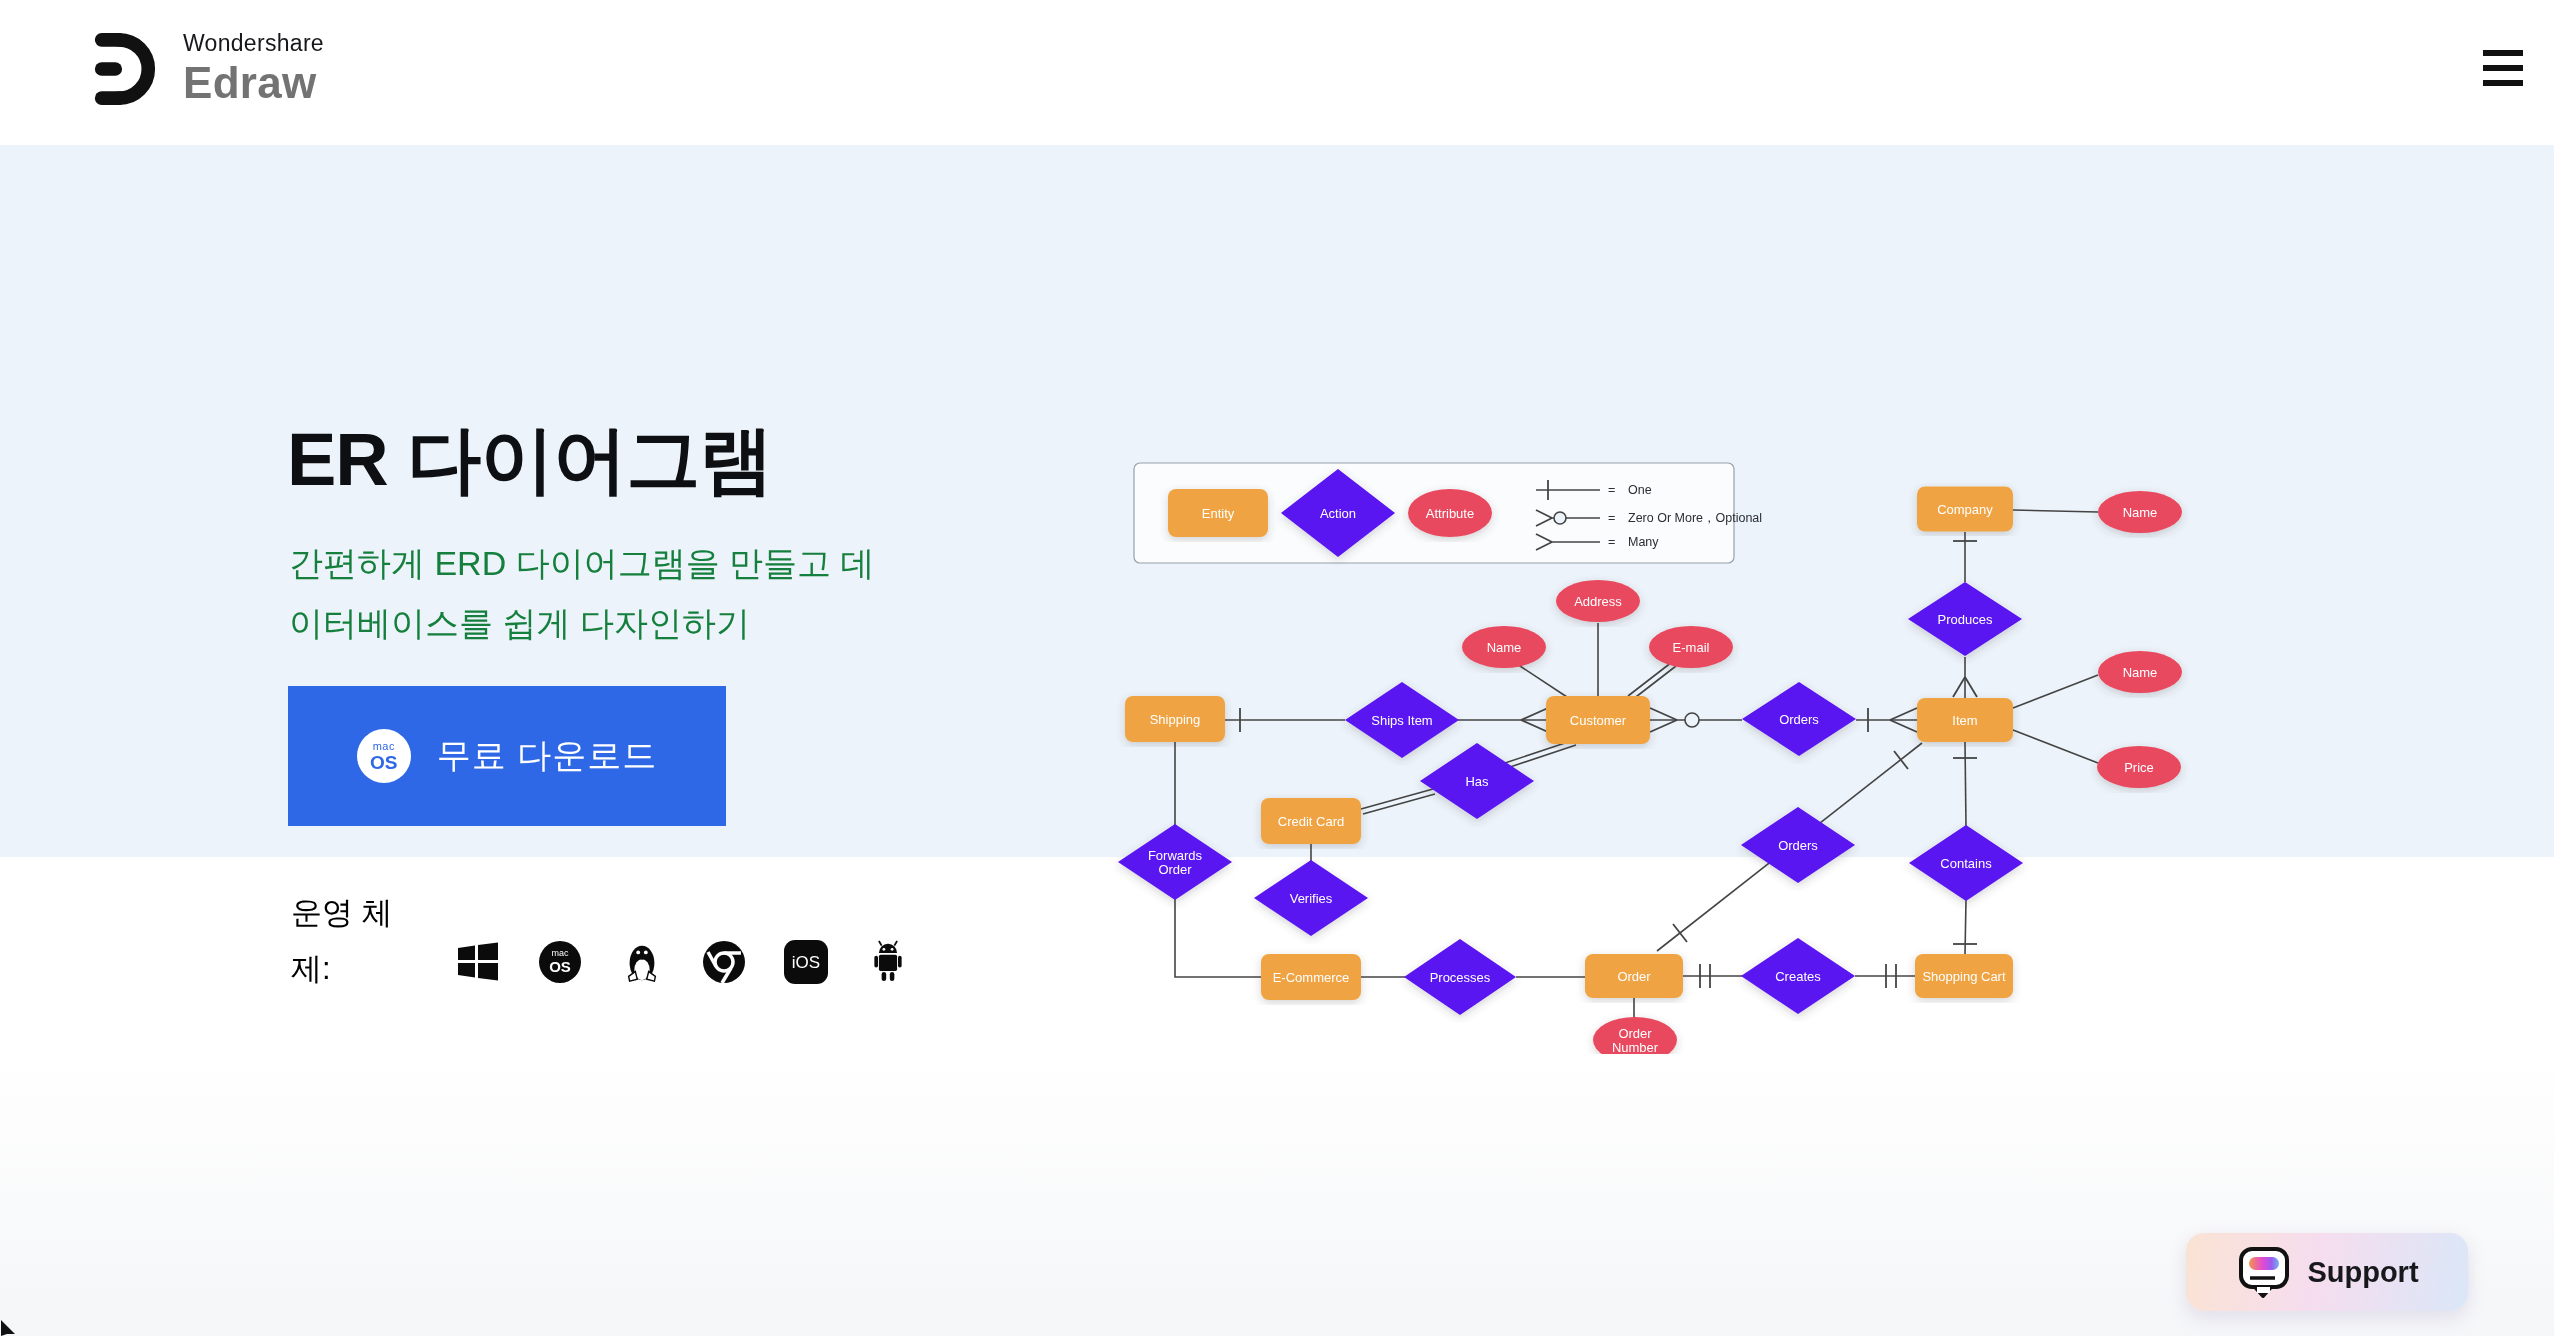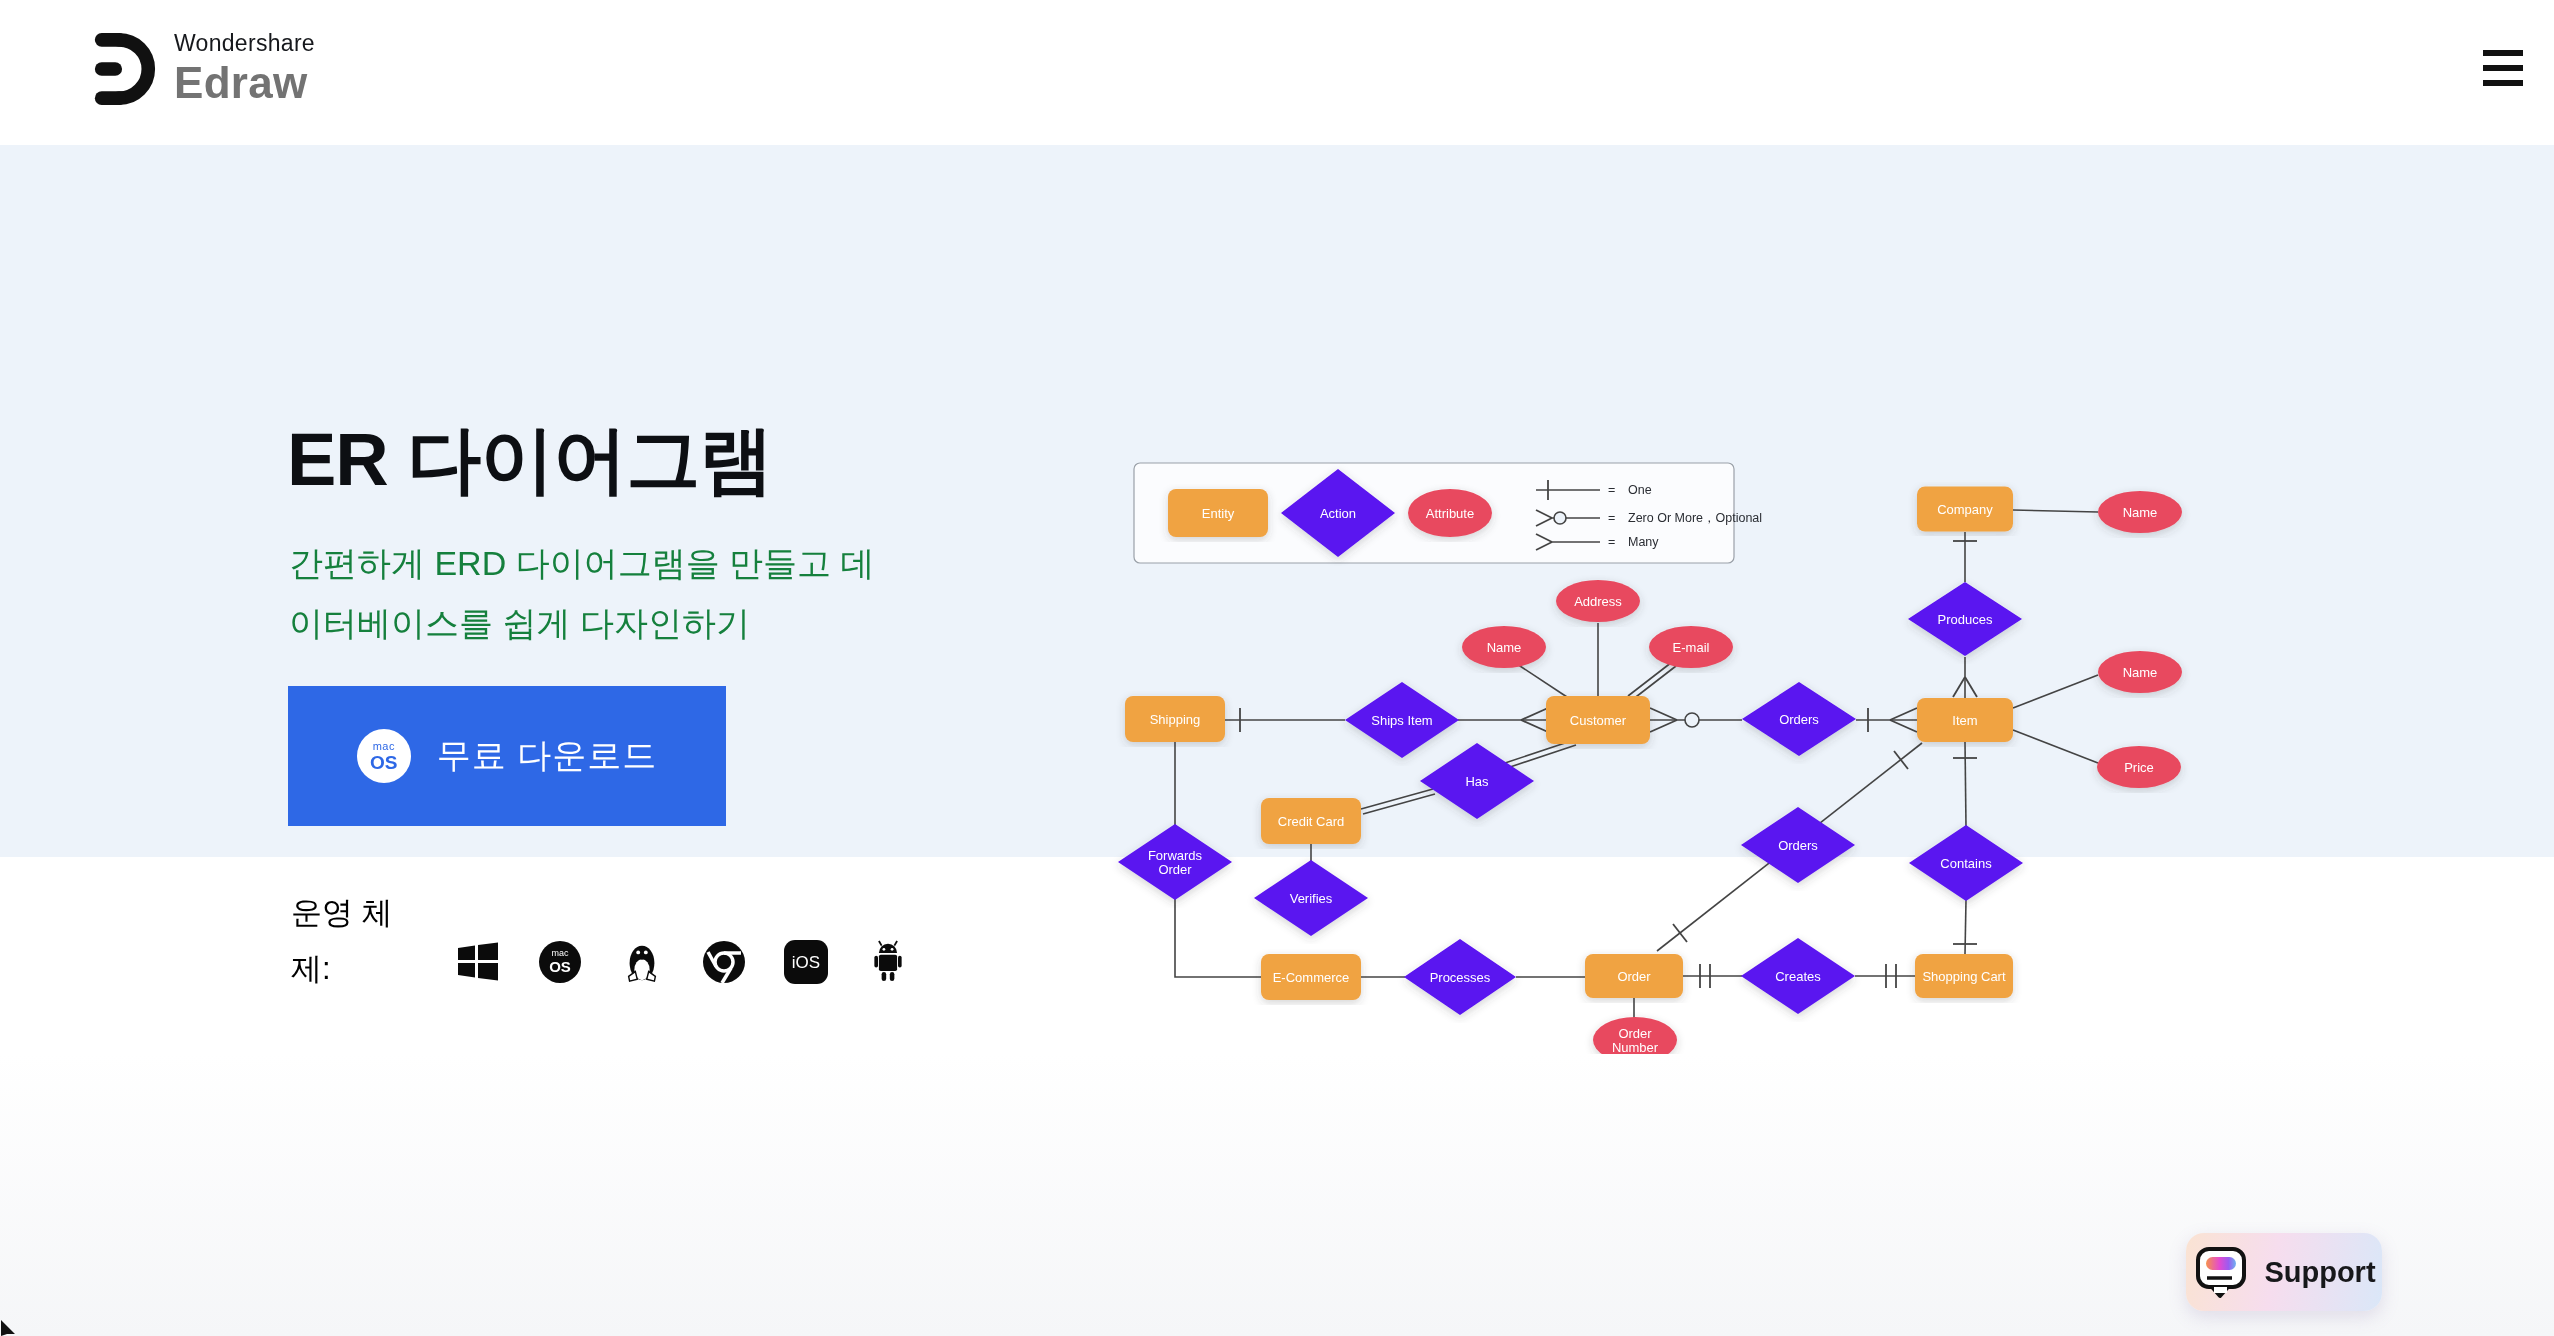--- a/index.html
+++ b/index.html
@@ -2,21 +2,21 @@
 <html><head>
 <meta charset="utf-8">
 <style>
   * { margin:0; padding:0; box-sizing:border-box; }
   html,body { width:2554px; height:1336px; overflow:hidden; background:#fff;
     font-family:"Liberation Sans", sans-serif; }
   .page { position:relative; width:2554px; height:1336px; }
 
   
   .header { position:absolute; left:0; top:0; width:2554px; height:145px; background:#fff; }
-  .logo { position:absolute; left:90px; top:30px; display:flex; align-items:center; gap:16px; }
+  .logo { position:absolute; left:90px; top:30px; display:flex; align-items:center; gap:25px; }
   .logo-mark { width:68px; height:78px; }
   .brand-top { font-size:23px; color:#16181c; letter-spacing:.3px; }
   .brand-bottom { font-size:44px; font-weight:bold; color:#737373; margin-top:1px; letter-spacing:.3px; }
   .hamburger { position:absolute; left:2483px; top:50px; width:44px; height:44px; cursor:pointer; }
   .hamburger span { display:block; width:40px; height:6px; background:#111; margin-bottom:9px; }
 
   
   .hero { position:absolute; left:0; top:145px; width:2554px; height:712px; background:#edf3fa; }
   .hero-title { position:absolute; left:287px; top:266px; font-size:74px; font-weight:800; color:#0d0f13; letter-spacing:-1px; }
   .hero-sub { position:absolute; left:289px; top:388px; font-size:34px; line-height:60px; color:#15803d; }
@@ -29,21 +29,21 @@
   .dl-label { color:#fff; font-size:34px; font-weight:500; letter-spacing:1px; }
   .os-line { position:absolute; left:291px; top:740px; width:170px; font-size:31px; line-height:56px; color:#000000; }
   .os-icons { position:absolute; left:455px; top:794px; display:flex; align-items:center; gap:36px; }
   .os-icons .ic { width:46px; height:46px; display:flex; align-items:center; justify-content:center; }
 
   
   .trust { position:absolute; left:0; top:1054px; width:2554px; height:282px;
     background:linear-gradient(#ffffff, #f5f6f8); }
 
   
-  .support { position:absolute; left:2186px; top:1233px; width:196px; height:78px; border-radius:18px;
+  .support { position:absolute; left:2186px; top:1233px; width:282px; height:78px; border-radius:18px;
     background:linear-gradient(100deg,#fae3d3 0%,#f6ddee 45%,#dae7f8 100%);
     display:flex; align-items:center; justify-content:center; gap:14px; cursor:pointer; border:none;
     box-shadow:0 6px 18px rgba(120,100,160,.18); }
   .support .txt { font-size:29px; font-weight:bold; color:#17181b; }
 
   
   .cursor { position:absolute; left:0px; top:1318px; width:20px; height:18px; }
 
   svg text { font-family:"Liberation Sans", sans-serif; }
 </style>

